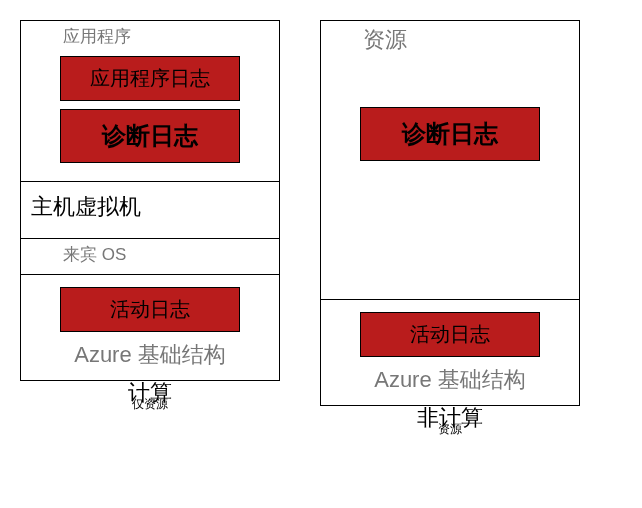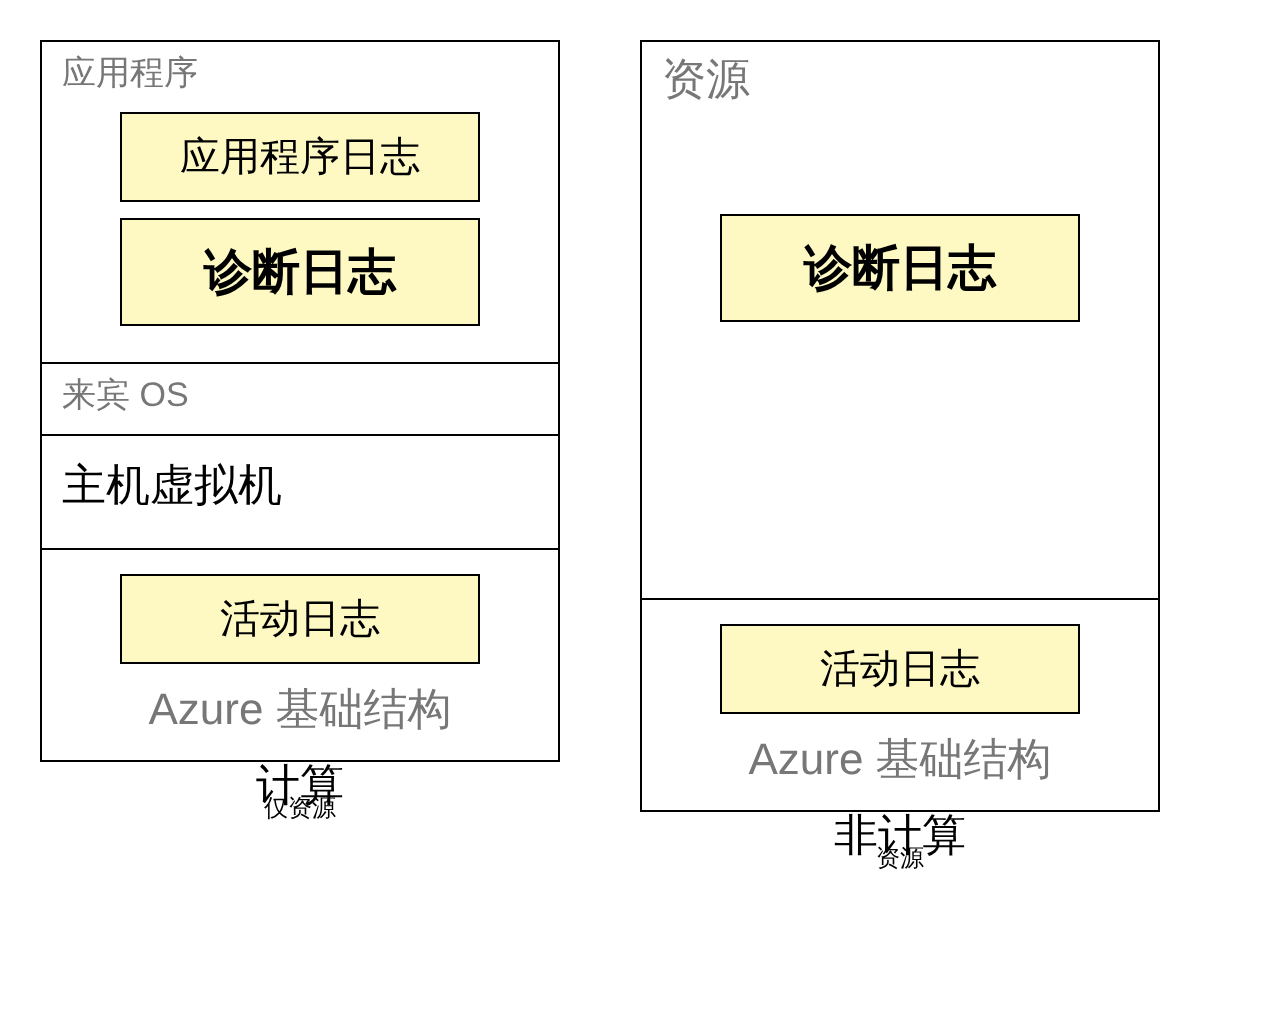--- a/index.html
+++ b/index.html
@@ -24,28 +24,29 @@
   .section {
     border-bottom: 1px solid #000;
     padding: 4px 10px 10px 10px;
     box-sizing: border-box;
   }
   .section:last-child { border-bottom: none; }
   .section-label {
     color: #777;
     font-size: 17px;
     margin-bottom: 4px;
+    margin-left: 32px;
   }
   .section-title-lg {
     font-size: 22px;
     color: #000;
     padding: 6px 0;
   }
   .log-box {
-    background: #fef9c3;
+    background: #b91c1c;
     border: 1px solid #000;
     text-align: center;
     padding: 8px 4px;
     margin: 8px auto;
     width: 180px;
     font-size: 20px;
     box-sizing: border-box;
   }
   .log-box.big {
     font-size: 24px;
@@ -78,26 +79,26 @@
 
   <div>
     <div class="stack">
 
       <div class="section">
         <div class="section-label">应用程序</div>
         <div class="log-box">应用程序日志</div>
         <div class="log-box big">诊断日志</div>
       </div>
 
+      <div class="section">
+        <div class="section-title-lg">主机虚拟机</div>
+      </div>
+
       <div class="section" style="padding-bottom:4px;">
         <div class="section-label">来宾 OS</div>
-      </div>
-
-      <div class="section">
-        <div class="section-title-lg">主机虚拟机</div>
       </div>
 
       <div class="section" style="border-bottom:none;">
         <div class="log-box">活动日志</div>
         <div class="footer-label">Azure 基础结构</div>
       </div>
 
     </div>
     <div class="bottom-caption">
       <div>计算</div>

